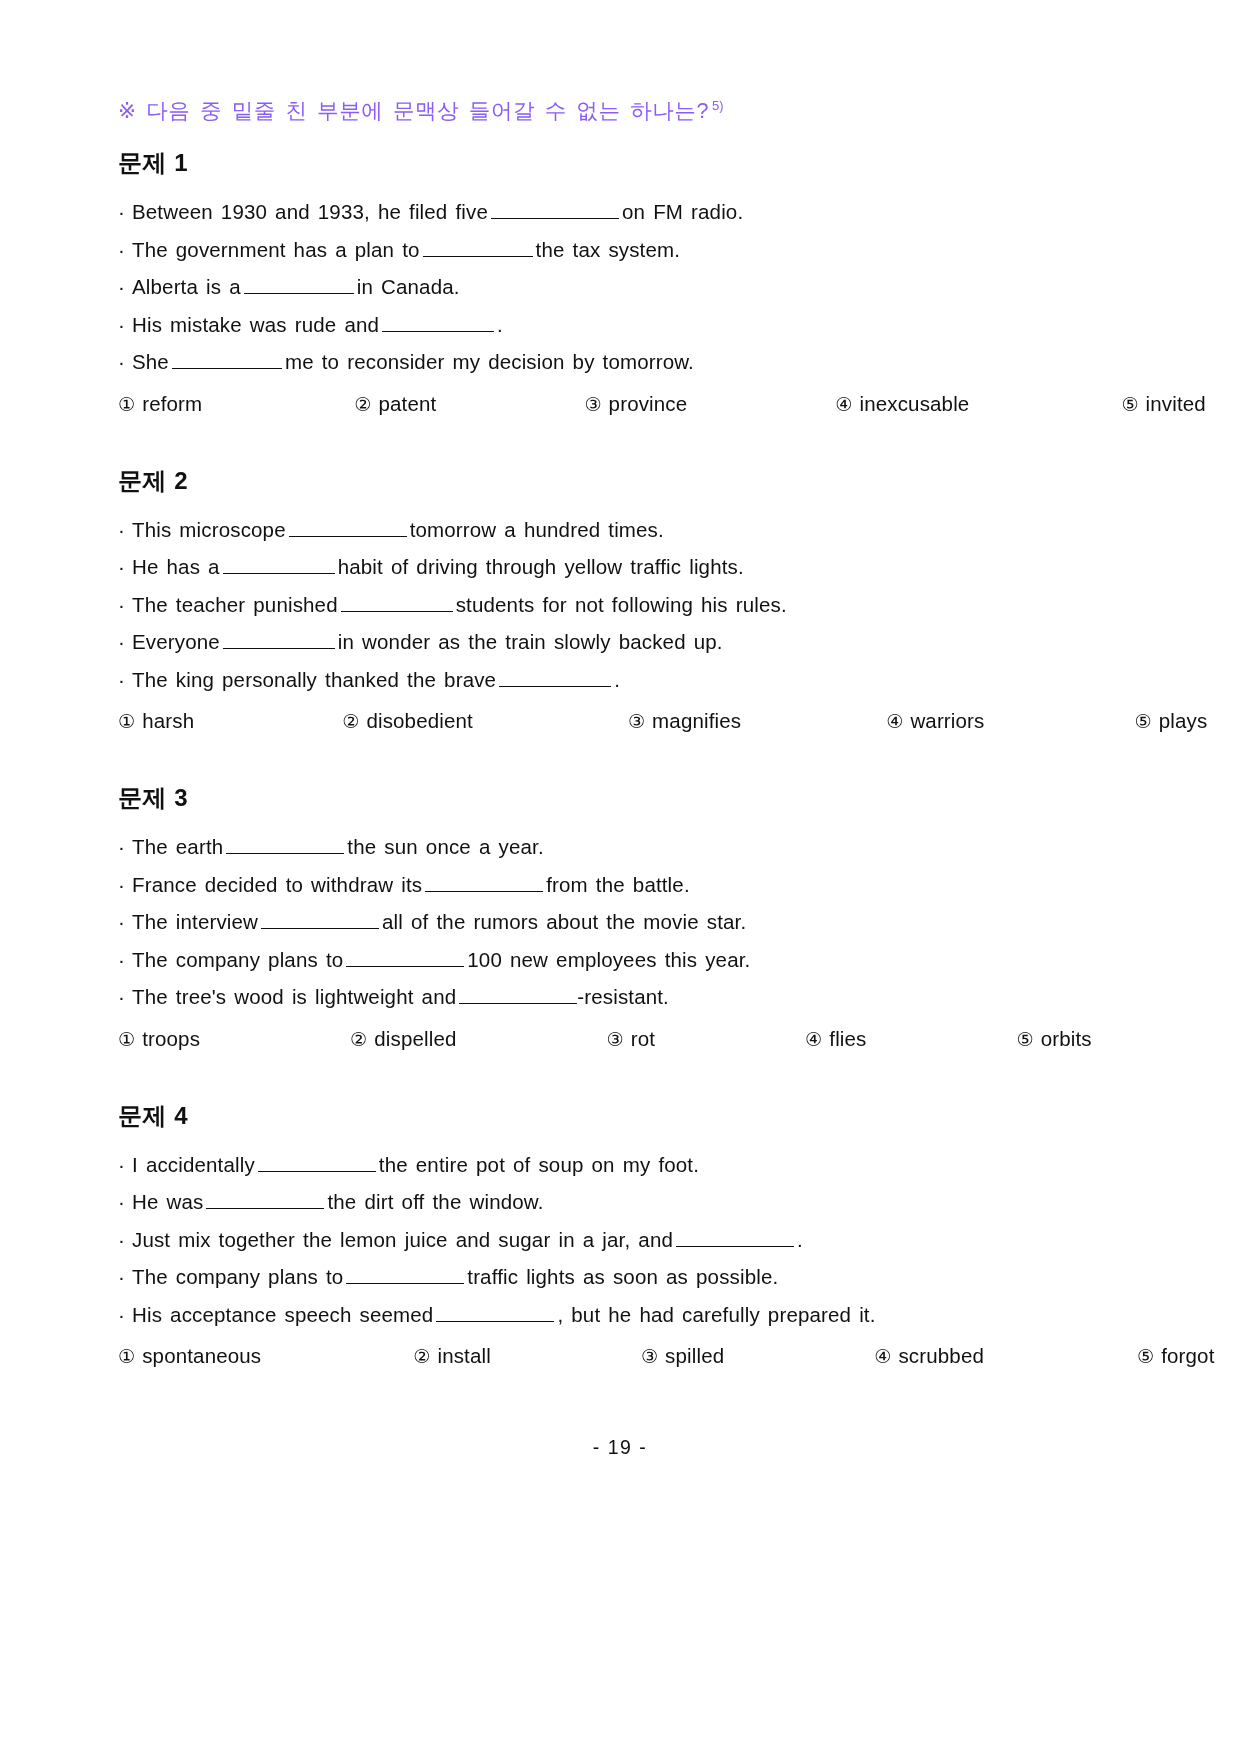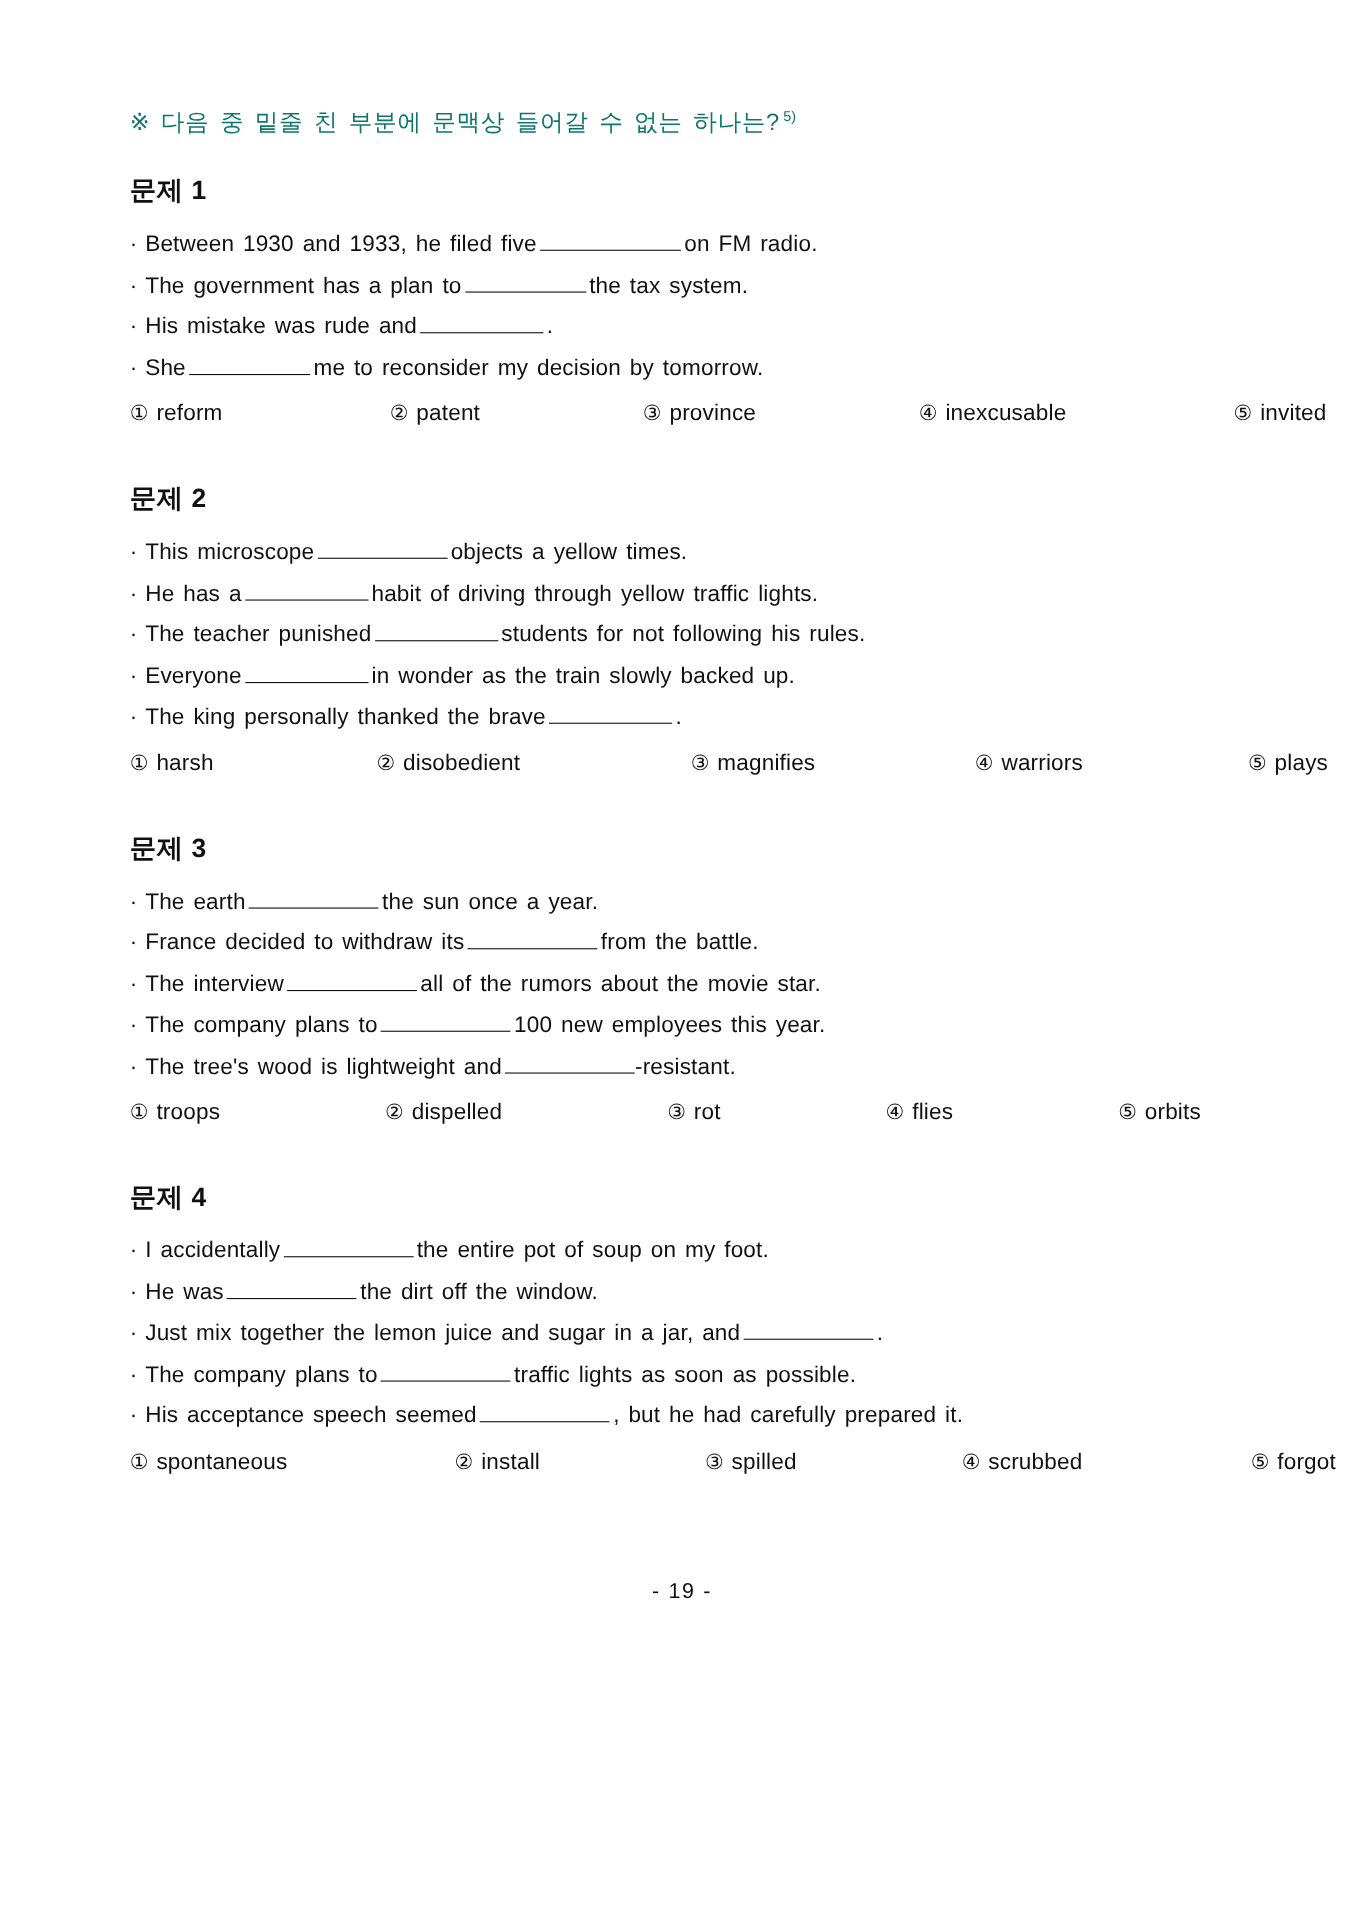--- a/index.html
+++ b/index.html
@@ -21,22 +21,22 @@
     top: 0;
     width: 1240px;
     height: 1752px;
     box-sizing: border-box;
     padding: 96px 118px 0 118px;
   }
   .instruction {
     font-size: 21.5px;
     letter-spacing: 0.6px;
     word-spacing: 3px;
-    color: #0f766e;
-    margin: 0 0 32px 0;
+    color: #8b5cf6;
+    margin: 0 0 22px 0;
     white-space: nowrap;
   }
   .instruction .sup {
     font-size: 13px;
     vertical-align: super;
     letter-spacing: 0;
     margin-left: 3px;
   }
   .qblock {
     margin-bottom: 42px;
@@ -102,20 +102,21 @@
 
   <p class="instruction">
     <span>※ 다음 중 밑줄 친 부분에 문맥상 들어갈 수 없는 하나는?</span><span class="sup">5)</span>
   </p>
 
   <div id="questions">
       <div class="qblock">
         <div class="qtitle">문제 1</div>
         <div class="sentence"><span class="bullet">·</span><span>Between 1930 and 1933, he filed five</span><span class="blank" style="width: 128px;"></span><span>on FM radio.</span></div>
         <div class="sentence"><span class="bullet">·</span><span>The government has a plan to</span><span class="blank" style="width: 110px;"></span><span>the tax system.</span></div>
+        <div class="sentence"><span class="bullet">·</span><span>Alberta is a</span><span class="blank" style="width: 110px;"></span><span>in Canada.</span></div>
         <div class="sentence"><span class="bullet">·</span><span>His mistake was rude and</span><span class="blank" style="width: 112px;"></span><span>.</span></div>
         <div class="sentence"><span class="bullet">·</span><span>She</span><span class="blank" style="width: 110px;"></span><span>me to reconsider my decision by tomorrow.</span></div>
         <div class="choices">
           <span class="choice" style="position: relative; margin-left: 0px; flex: 0 0 auto;">
             <span class="num">①</span>
             <span>reform</span>
           </span>
           <span class="choice" style="position: relative; margin-left: 152px; flex: 0 0 auto;">
             <span class="num">②</span>
             <span>patent</span>
@@ -129,21 +130,21 @@
             <span>inexcusable</span>
           </span>
           <span class="choice" style="position: relative; margin-left: 152px; flex: 0 0 auto;">
             <span class="num">⑤</span>
             <span>invited</span>
           </span>
         </div>
       </div>
       <div class="qblock">
         <div class="qtitle">문제 2</div>
-        <div class="sentence"><span class="bullet">·</span><span>This microscope</span><span class="blank" style="width: 118px;"></span><span>objects a yellow times.</span></div>
+        <div class="sentence"><span class="bullet">·</span><span>This microscope</span><span class="blank" style="width: 118px;"></span><span>tomorrow a hundred times.</span></div>
         <div class="sentence"><span class="bullet">·</span><span>He has a</span><span class="blank" style="width: 112px;"></span><span>habit of driving through yellow traffic lights.</span></div>
         <div class="sentence"><span class="bullet">·</span><span>The teacher punished</span><span class="blank" style="width: 112px;"></span><span>students for not following his rules.</span></div>
         <div class="sentence"><span class="bullet">·</span><span>Everyone</span><span class="blank" style="width: 112px;"></span><span>in wonder as the train slowly backed up.</span></div>
         <div class="sentence"><span class="bullet">·</span><span>The king personally thanked the brave</span><span class="blank" style="width: 112px;"></span><span>.</span></div>
         <div class="choices">
           <span class="choice" style="position: relative; margin-left: 0px; flex: 0 0 auto;">
             <span class="num">①</span>
             <span>harsh</span>
           </span>
           <span class="choice" style="position: relative; margin-left: 148px; flex: 0 0 auto;">

